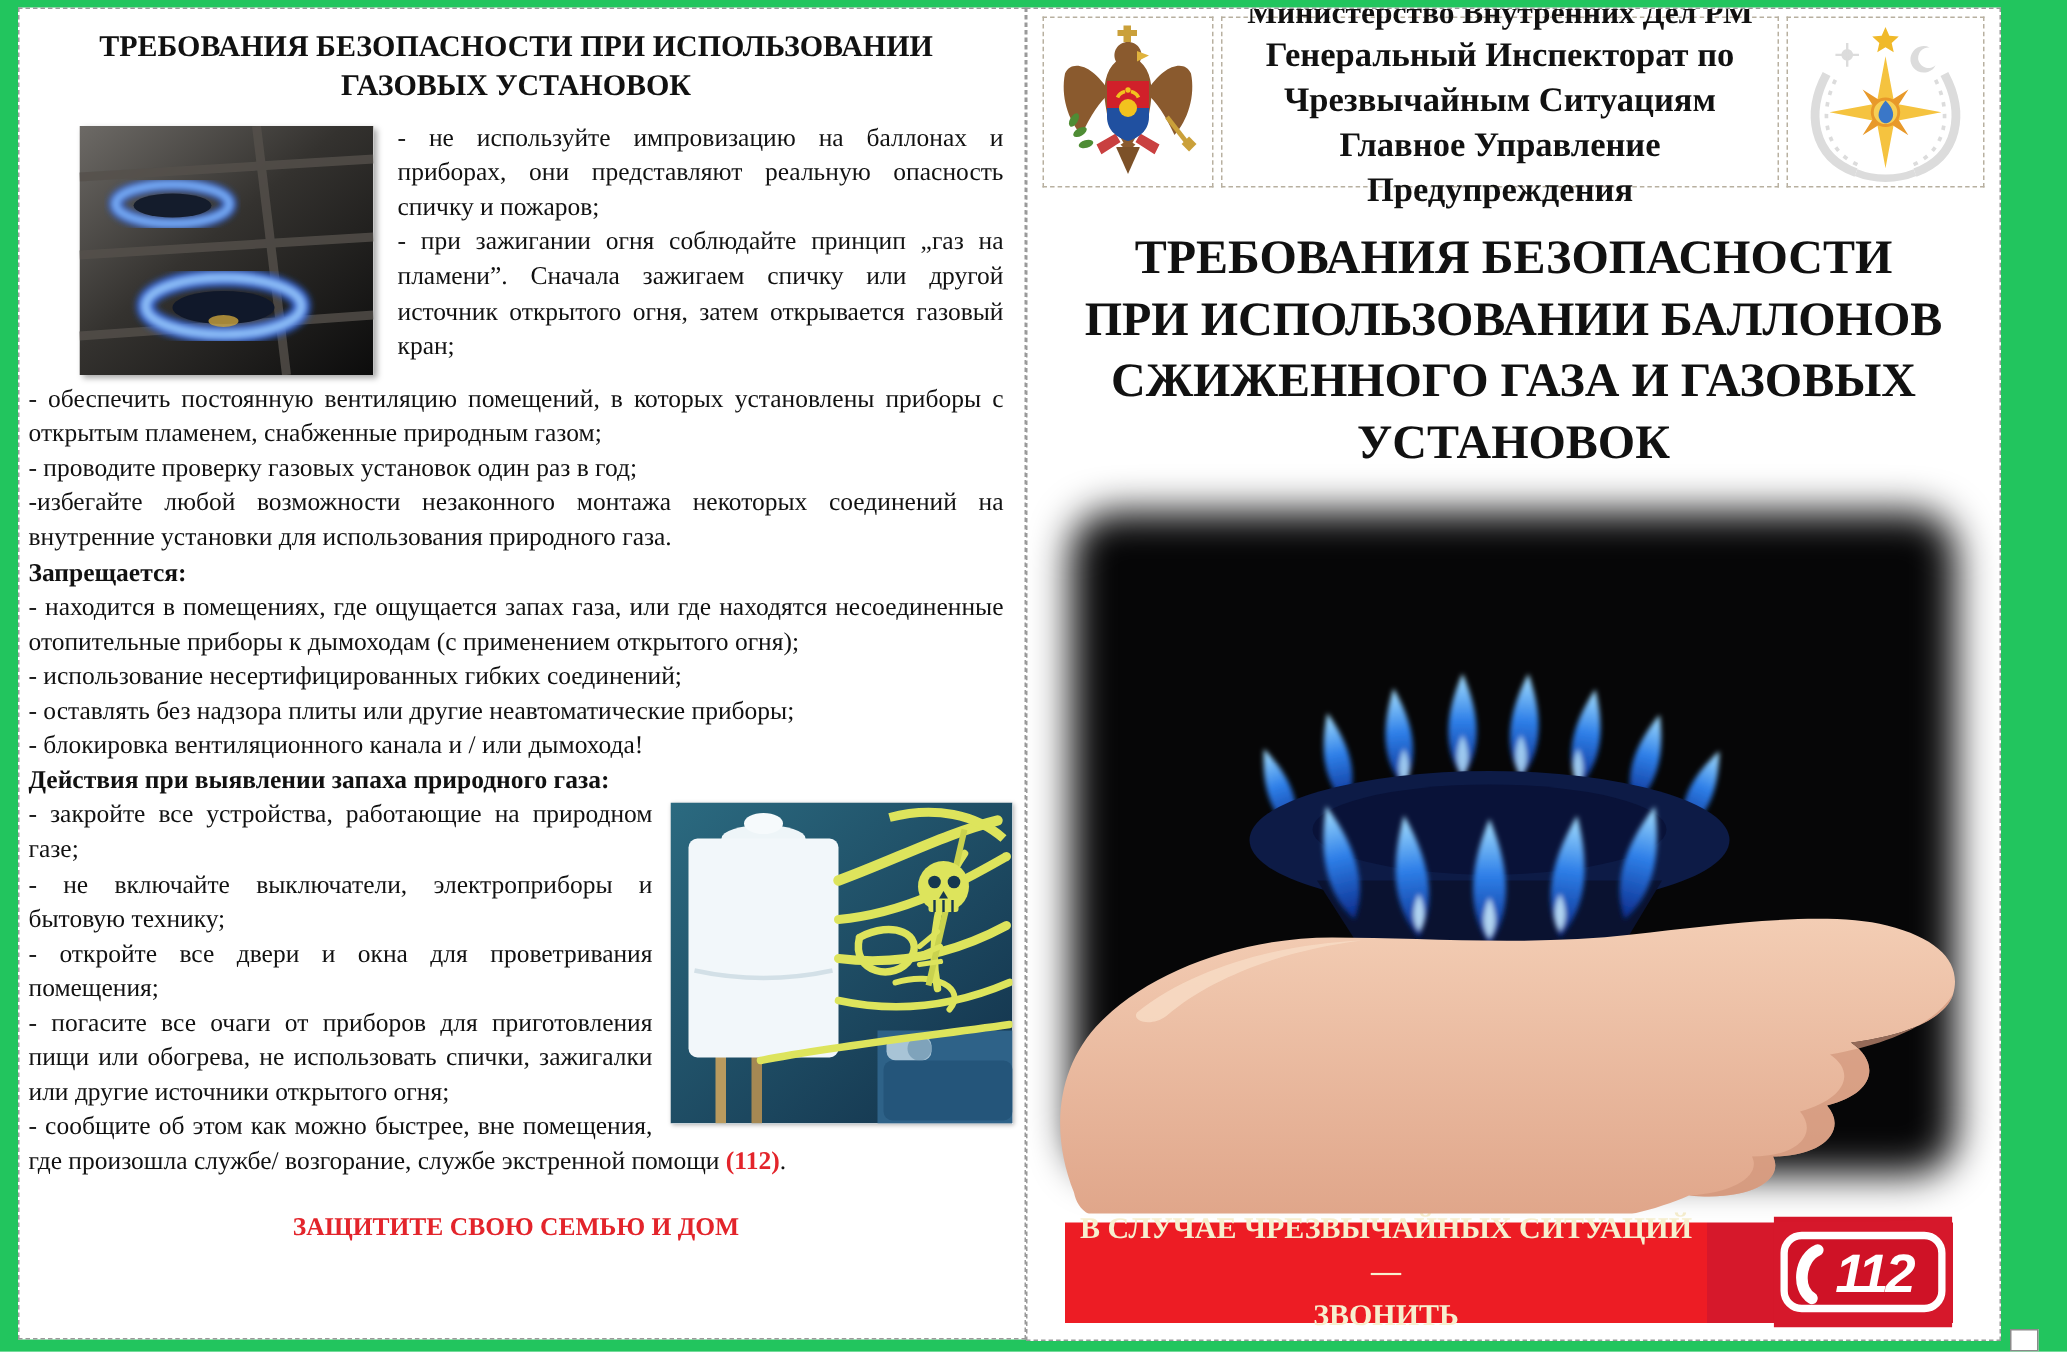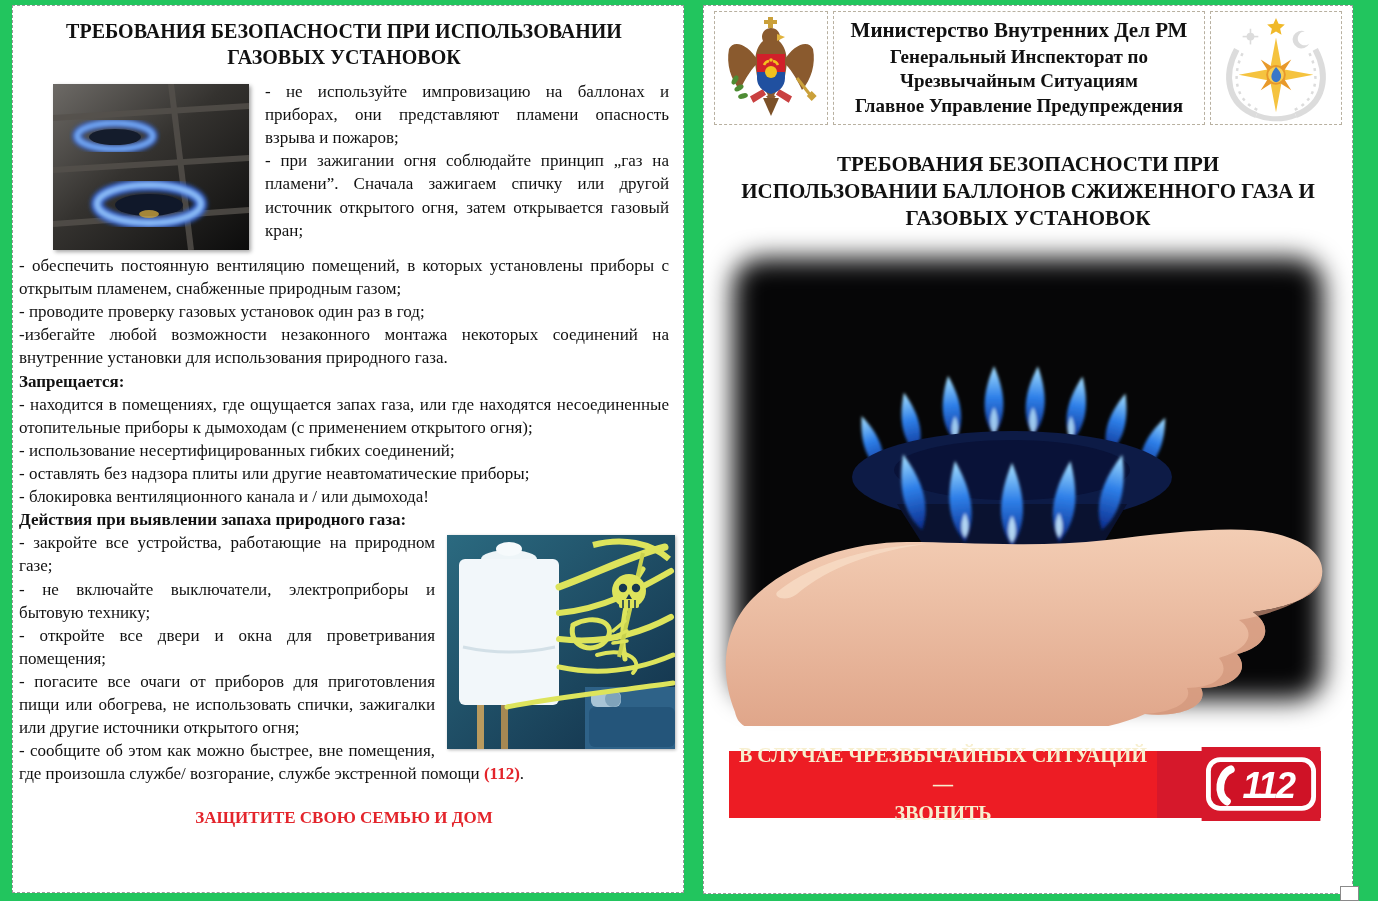--- a/index.html
+++ b/index.html
@@ -3,21 +3,21 @@
 <meta charset="utf-8">
 <style>
   html,body{margin:0;padding:0;}
   body{width:1378px;height:901px;background:#ffffff;overflow:hidden;
        font-family:"Liberation Serif","DejaVu Serif",serif;color:#111;}
   .page{position:relative;width:1378px;height:901px;background:#22c55e;}
 
   .panel{position:absolute;top:5px;border:1px dashed #9a9a9a;background:#fff;
          box-sizing:border-box;overflow:hidden;}
   .left-panel{left:12px;width:672px;height:888px;padding:6px 14px 6px 6px;}
-  .right-panel{left:703px;width:650px;height:889px;padding:5px 10px;}
+  .right-panel{left:684px;width:650px;height:889px;padding:5px 10px;}
 
   
   .lp-title{margin:6px auto 10px;max-width:560px;text-align:center;
             font-size:20px;font-weight:bold;line-height:1.3;}
   .lp p{margin:0;font-size:17px;line-height:1.36;text-align:justify;}
   .center-bold{text-align:right;font-weight:bold;}
   .stove-photo{float:left;width:196px;height:166px;margin:4px 16px 4px 34px;
                box-shadow:2px 2px 4px rgba(0,0,0,.35);}
   .clear{clear:both;}
   .poster{float:right;width:228px;height:214px;margin:4px -6px 4px 12px;
@@ -27,28 +27,28 @@
              font-weight:bold;font-size:24px;color:#e3242b;clear:both;}
 
   
   .rp-header{display:flex;gap:5px;height:114px;}
   .hdr-box{border:1px dashed #b8b0a0;box-sizing:border-box;background:#fff;
            display:flex;align-items:center;justify-content:center;}
   .arms-box{width:114px;}
   .org-box{flex:1;flex-direction:column;padding:4px 8px;}
   .emblem-box{width:132px;}
   .org-l1{font-size:21px;font-weight:bold;text-align:center;line-height:1.3;}
-  .org-l2,.org-l3{font-size:19px;font-weight:bold;text-align:center;line-height:1.3;max-width:352px;}
+  .org-l2,.org-l3{font-size:23px;font-weight:bold;text-align:center;line-height:1.3;max-width:352px;}
   .rp-title{margin:26px auto 0;max-width:580px;text-align:center;
-            font-size:21px;font-weight:bold;line-height:1.28;}
+            font-size:32px;font-weight:bold;line-height:1.28;}
   .hand-photo{position:relative;width:622px;height:484px;margin:10px auto 0;}
   .hand-blur{position:absolute;left:16px;top:16px;right:16px;bottom:26px;
              background:#060607;border-radius:28px;filter:blur(13px);}
   .hand-svg{position:absolute;inset:0;}
-  .banner{display:flex;width:592px;height:67px;margin:25px 0 0 15px;}
+  .banner{display:flex;width:592px;height:67px;margin:6px 0 0 15px;}
   .banner-text{flex:1;background:#ed1c24;color:#f7efcf;display:flex;flex-direction:column;
                align-items:center;justify-content:center;font-weight:bold;font-size:20px;
                line-height:1.45;text-align:center;}
   .banner-logo{width:120px;background:#d6182b;display:flex;align-items:center;justify-content:center;padding-left:44px;}
 
   .corner-handle{position:absolute;left:1340px;top:886px;width:17px;height:13px;
                  border:1px solid #8a8a8a;background:#fff;}
 </style>
 </head>
 <body>
@@ -84,21 +84,21 @@
           </g>
           <ellipse cx="62" cy="53" rx="26" ry="8" fill="#141c2c"></ellipse>
           <g filter="url(#gl)">
             <ellipse cx="96" cy="120" rx="52" ry="19" fill="none" stroke="#2f64d8" stroke-width="12"></ellipse>
             <ellipse cx="96" cy="120" rx="52" ry="19" fill="none" stroke="#9fd2ff" stroke-width="4"></ellipse>
           </g>
           <ellipse cx="96" cy="121" rx="34" ry="11" fill="#10182a"></ellipse>
           <ellipse cx="96" cy="130" rx="10" ry="4" fill="#c9a23c" opacity=".8"></ellipse>
         </svg>
       </div>
-      <p>- не используйте импровизацию на баллонах и приборах, они представляют пламени опасность взрыва и пожаров;</p>
+      <p>- не используйте импровизацию на баллонах и приборах, они представляют реальную опасность спичку и пожаров;</p>
       <p>- при зажигании огня соблюдайте принцип „газ на пламени”. Сначала зажигаем спичку или другой источник открытого огня, затем открывается газовый кран;</p>
     </div>
 
     <p class="clear">- обеспечить постоянную вентиляцию помещений, в которых установлены приборы с открытым пламенем, снабженные природным газом;</p>
     <p>- проводите проверку газовых установок один раз в год;</p>
     <p>-избегайте любой возможности незаконного монтажа некоторых соединений на внутренние установки для использования природного газа.</p>
 
     <p class="center-bold">Запрещается:</p>
     <p>- находится в помещениях, где ощущается запах газа, или где находятся несоединенные отопительные приборы к дымоходам (с применением открытого огня);</p>
     <p>- использование несертифицированных гибких соединений;</p>

